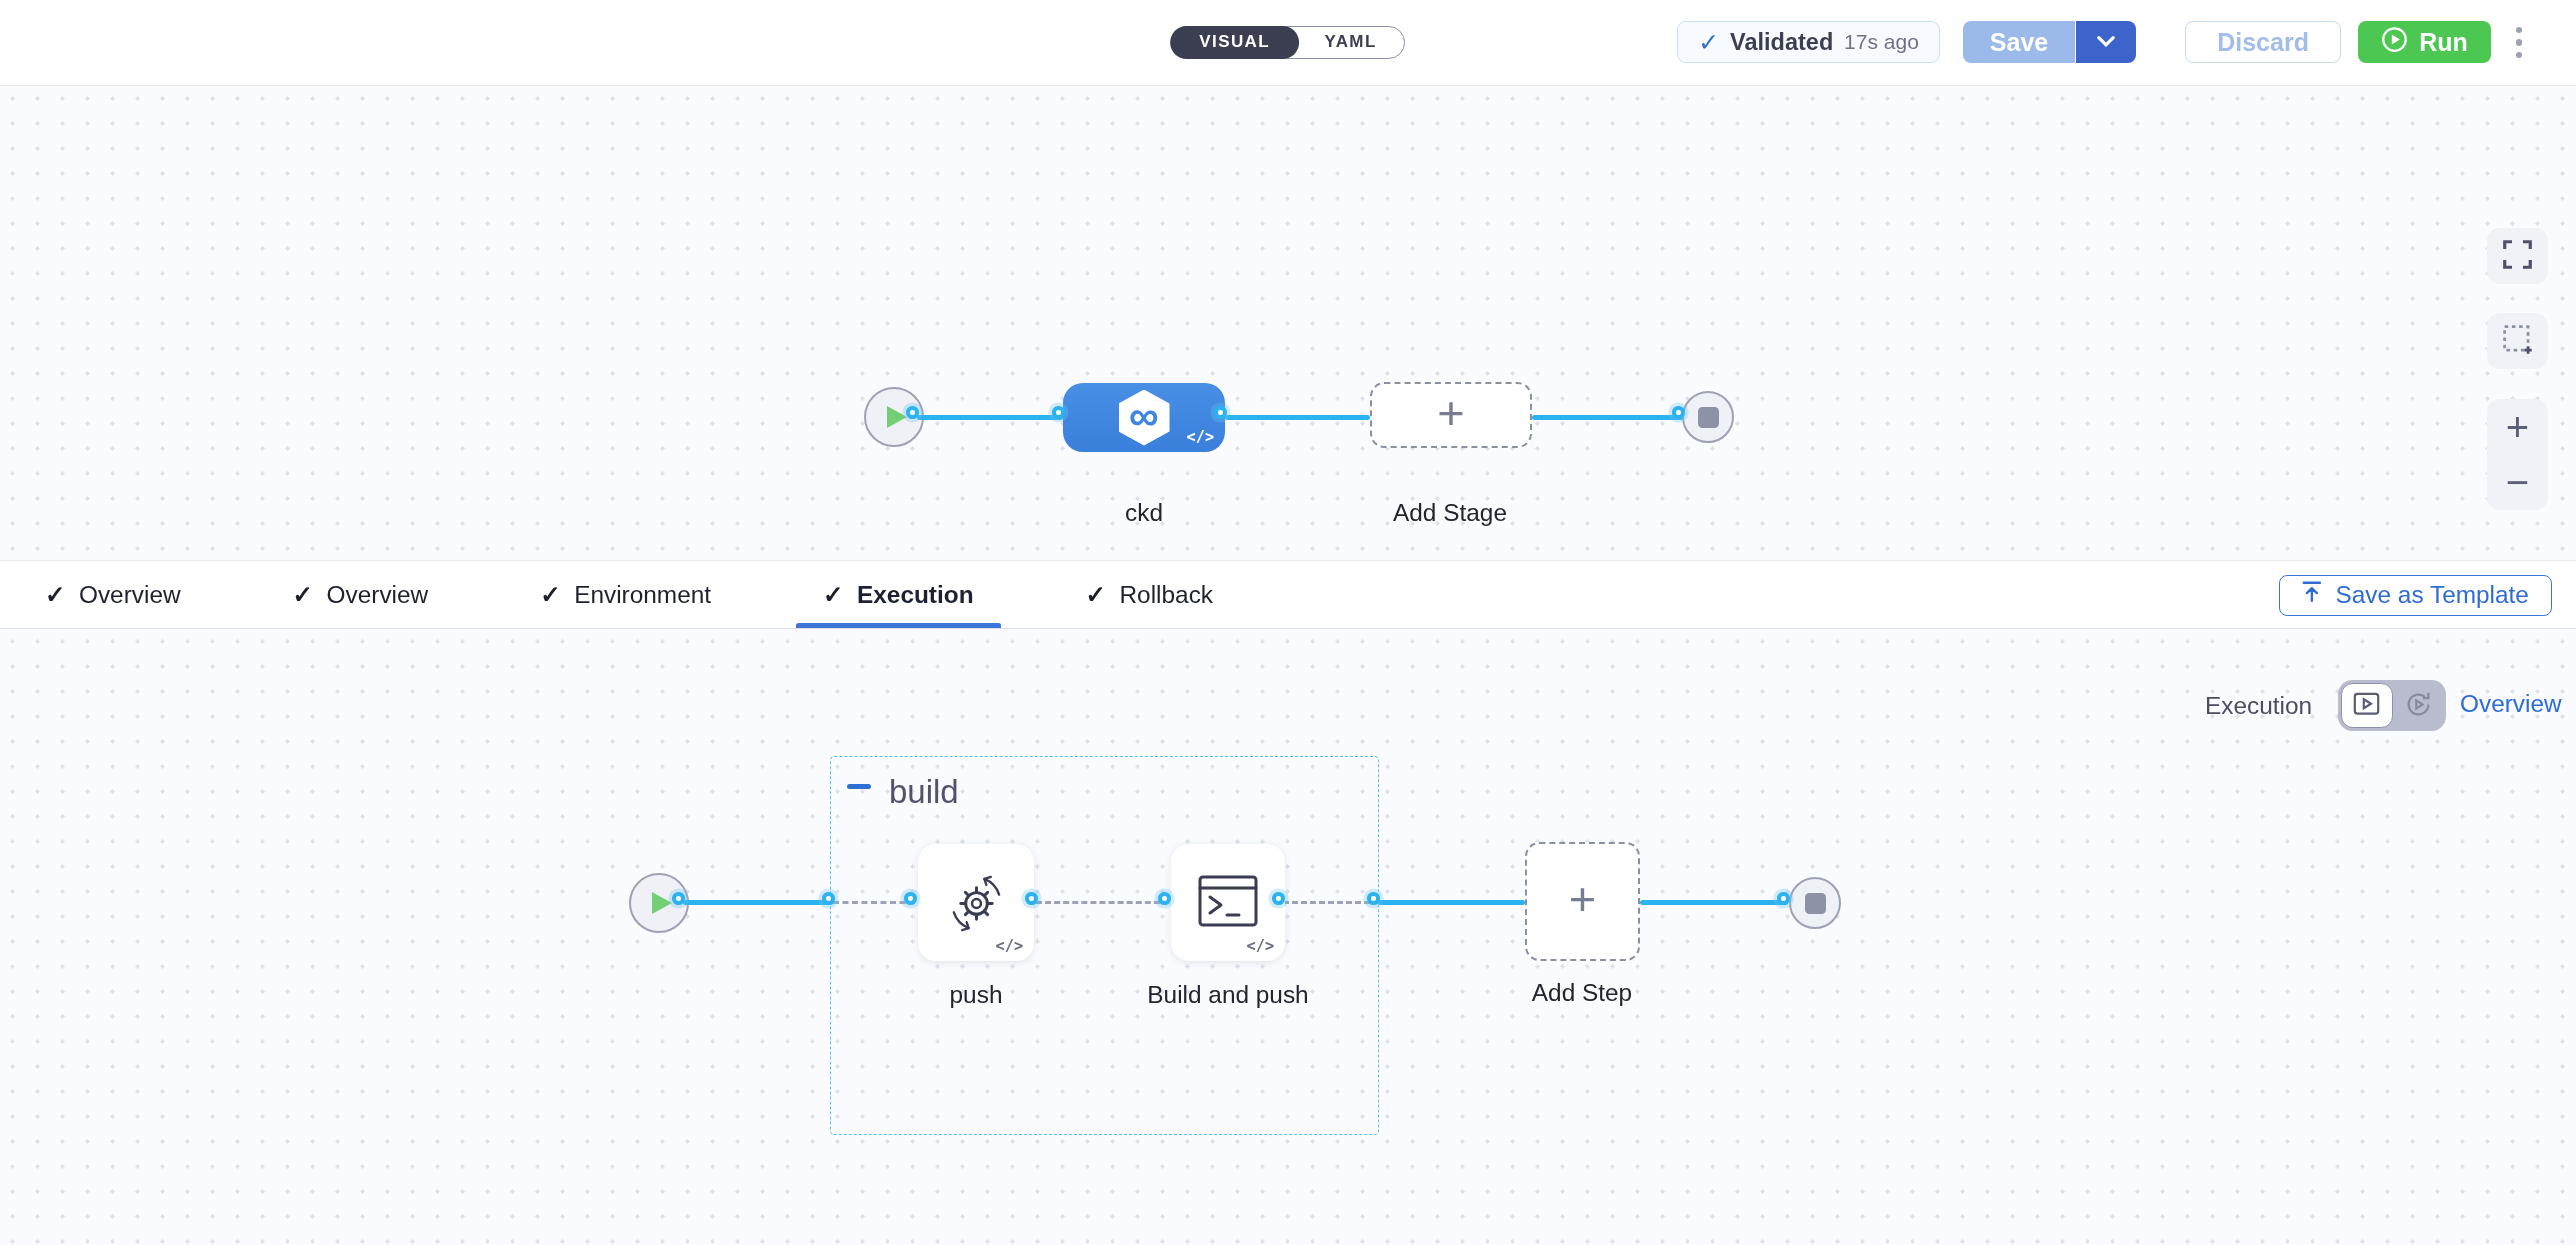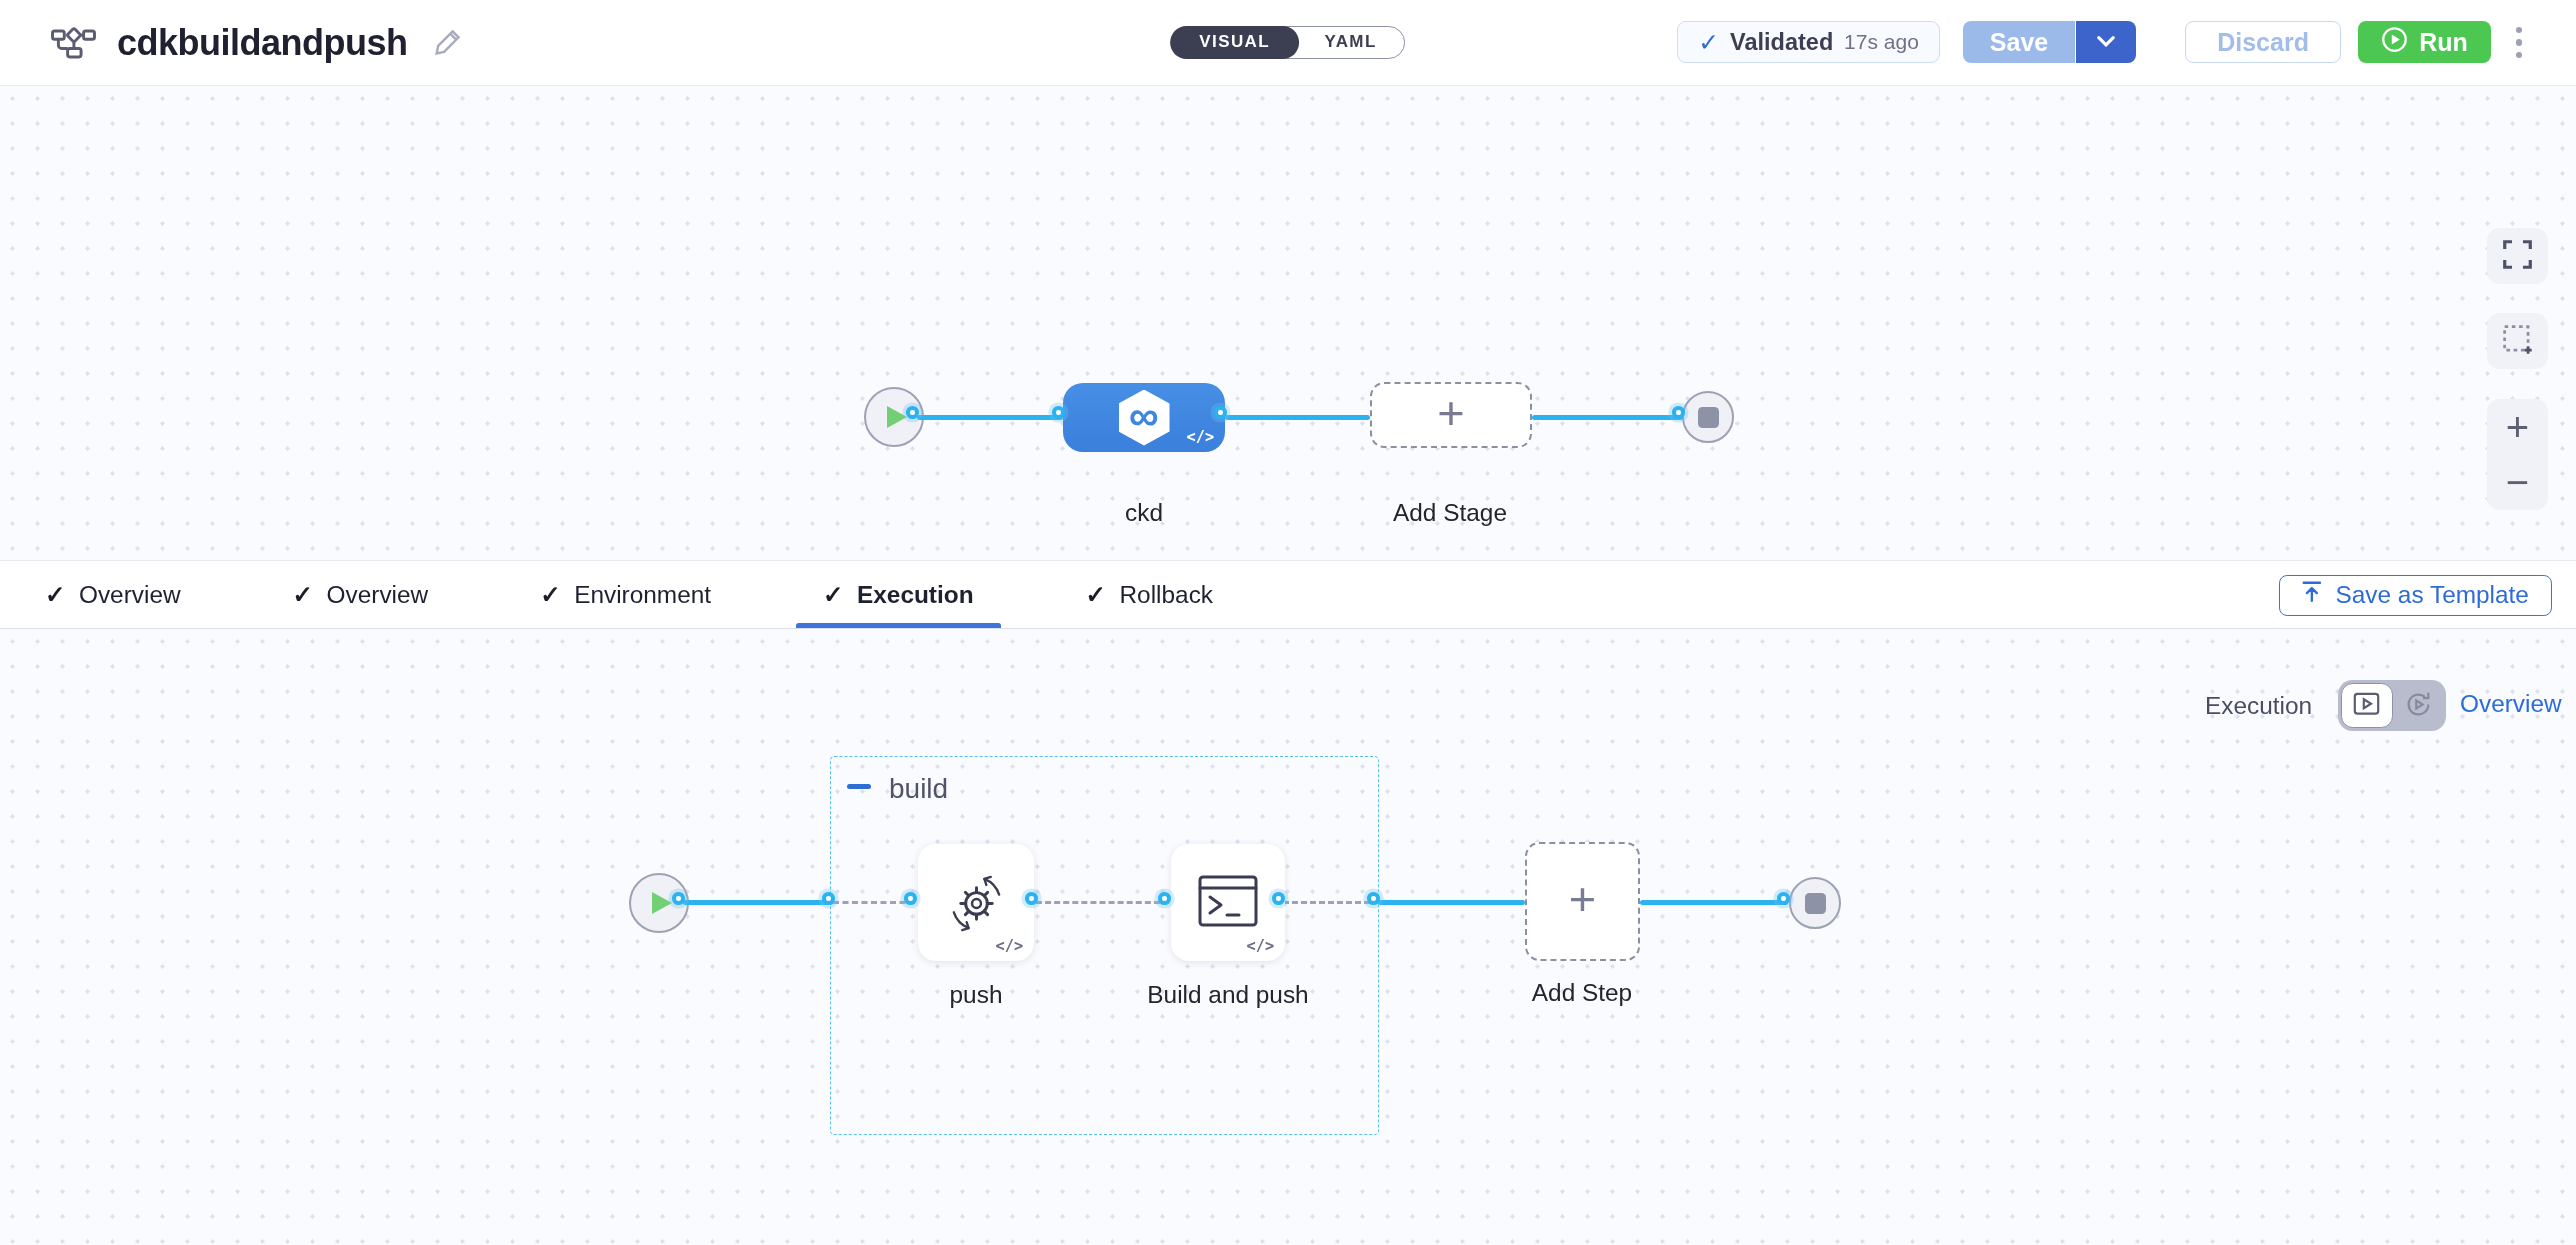--- a/index.html
+++ b/index.html
@@ -106,50 +106,30 @@
   .phase-toggle { width:108px; height:51px; border-radius:14.4px; background:#b9bccd;
     display:flex; align-items:center; padding:2.7px; }
   .phase-seg { flex:1; height:45px; border:none; background:transparent; border-radius:11.7px;
     display:flex; align-items:center; justify-content:center; cursor:pointer; }
   .phase-seg.selected { background:#fff; border:1.8px solid #8e92a6; }
   .rollback-link { font-size:24.4px; color:#2b6cd9; background:none; border:none; cursor:pointer; }
 
   
   .step-group { border:1.8px dashed #55bfee; border-radius:4.5px; z-index:0; }
   .collapse-minus { width:23.5px; height:5.4px; border-radius:2.7px; background:#2e6fd6; border:none; cursor:pointer; }
-  .group-label { font-size:28px; color:#50536a; }
+  .group-label { font-size:33px; color:#50536a; }
 
   .step-card { width:116px; height:117px; background:#fff; border-radius:18px;
     box-shadow:0 1.8px 7.2px rgba(40,41,61,0.10); display:flex; align-items:center; justify-content:center;
     cursor:pointer; z-index:2; }
 </style>
 </head>
 <body>
 
 <div class="header">
-  <div class="hdr-left">
-    <span>
-      <svg width="47" height="38" viewBox="0 0 56 44" fill="none" stroke="#5a5d72" stroke-width="3.5">
-        <rect x="3" y="10" width="14" height="10" rx="2.5"></rect>
-        <rect x="40" y="10" width="13" height="10" rx="2.5"></rect>
-        <rect x="21" y="31" width="16" height="10" rx="2.5"></rect>
-        <rect x="22.6" y="9.1" width="11.8" height="11.8" rx="2" transform="rotate(45 28.5 15)"></rect>
-        <path d="M10 20 v7 a4 4 0 0 0 4 4 h7 M34.8 15 H40 M28.5 21.5 V31"></path>
-      </svg>
-    </span>
-    <div class="hdr-title">cdkbuildandpush</div>
-    <button class="pencil-btn">
-      <span>
-        <svg width="31" height="31" viewBox="0 0 24 24" fill="none" stroke="#a7aabb" stroke-width="1.8">
-          <path d="M15.2 4.2 l4.6 4.6 L8.6 20 l-5.8 1.2 L4 15.4 Z"></path>
-          <path d="M13.4 6 l4.6 4.6"></path>
-        </svg>
-      </span>
-    </button>
-  </div>
 
   <div class="mode-toggle">
     <button class="mode-seg active">VISUAL</button>
     <button class="mode-seg inactive">YAML</button>
   </div>
 
   <div class="hdr-right">
     <div class="validated-badge">
       <span class="validated-check">✓</span>
       <span class="validated-status">Validated</span>

